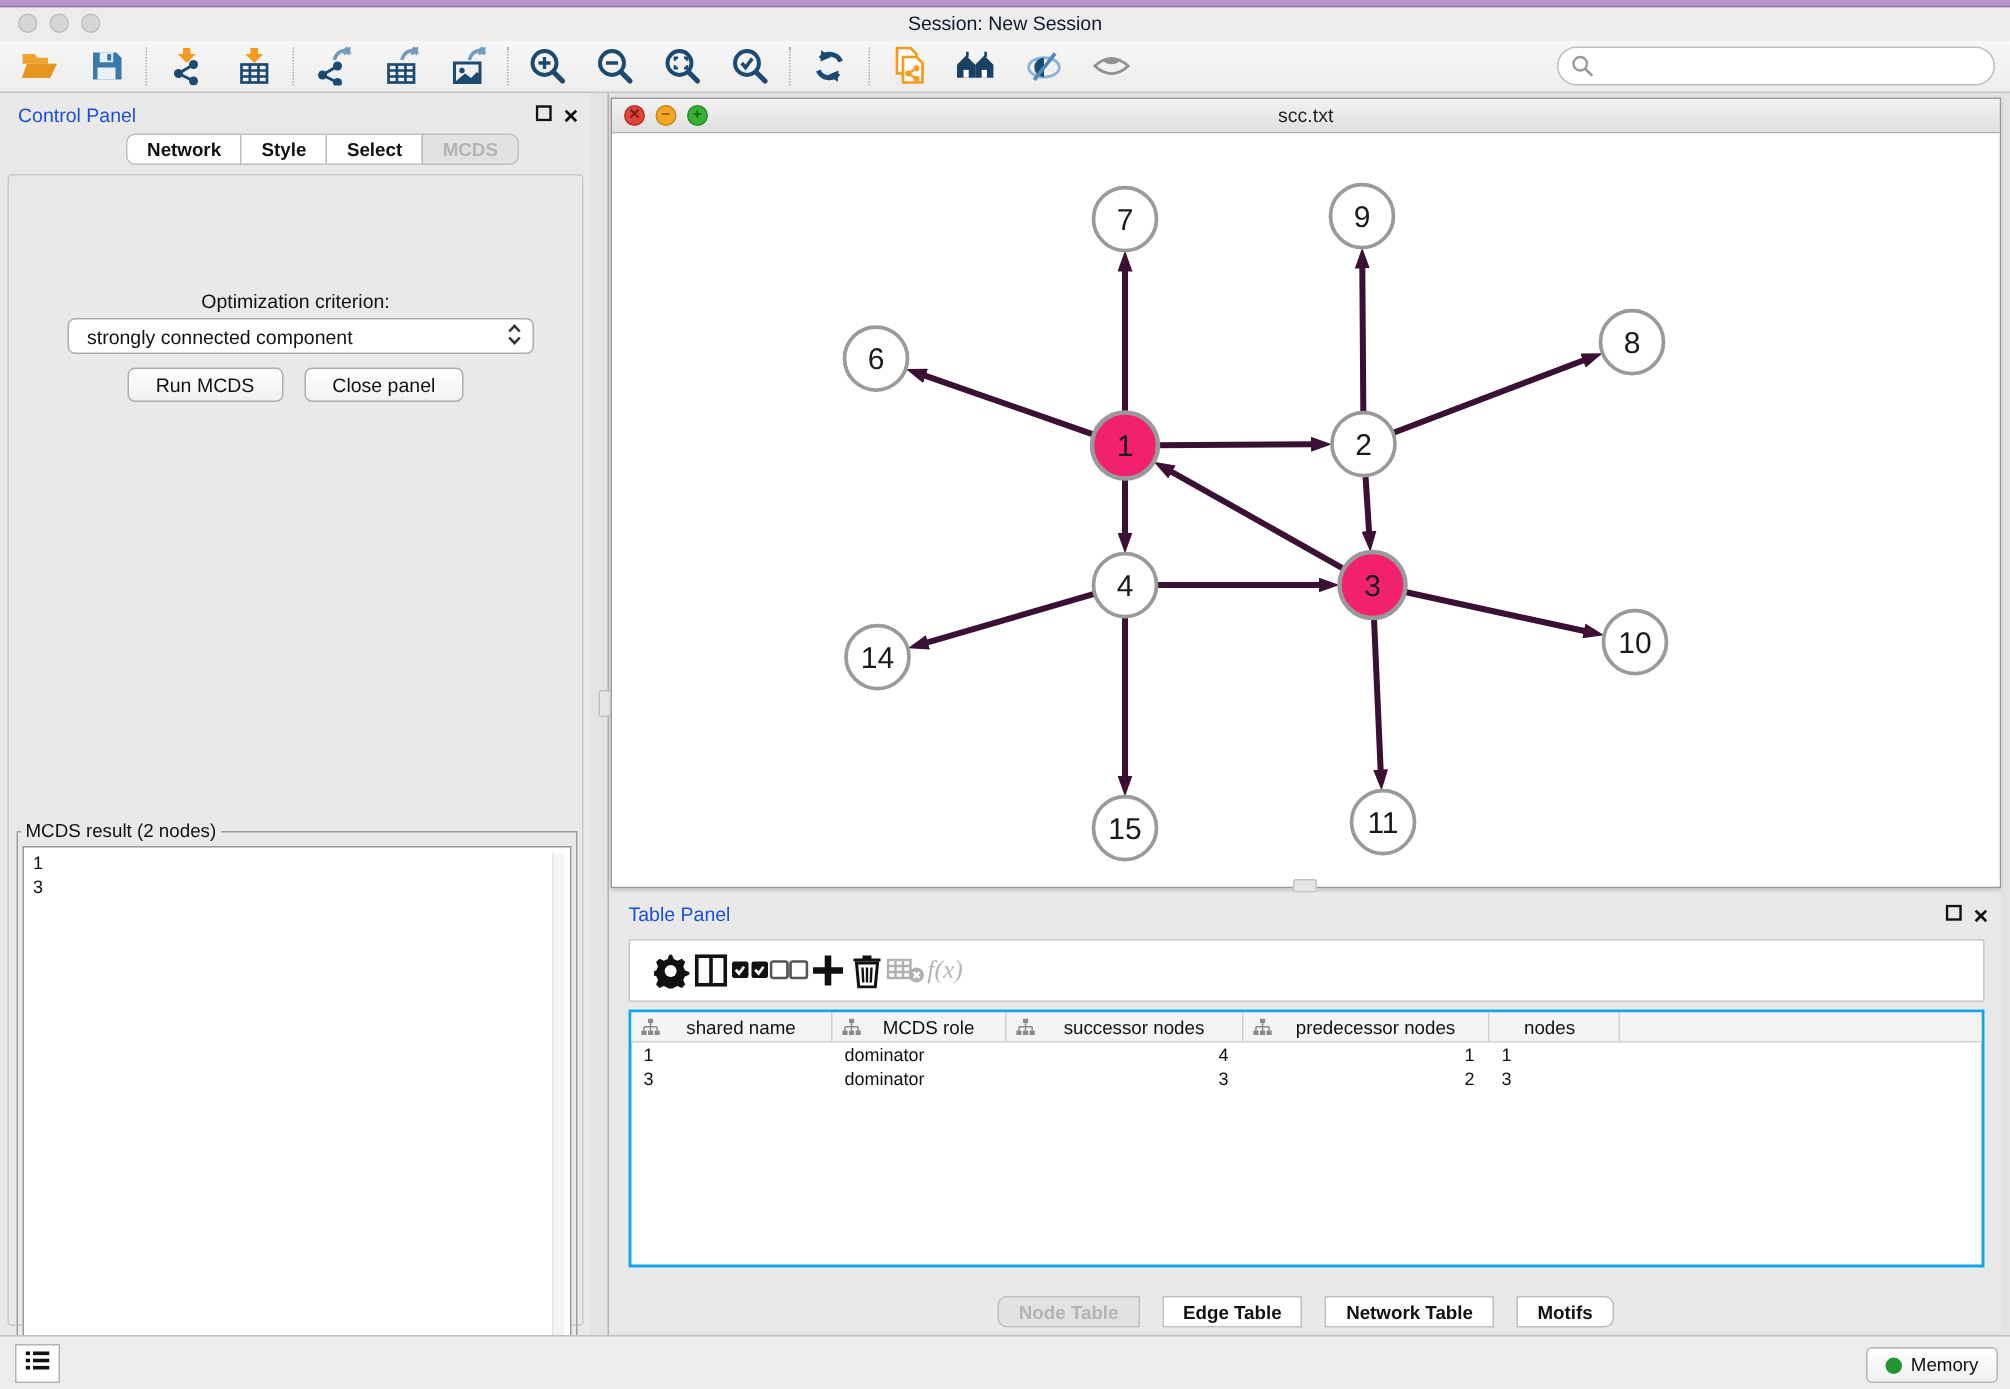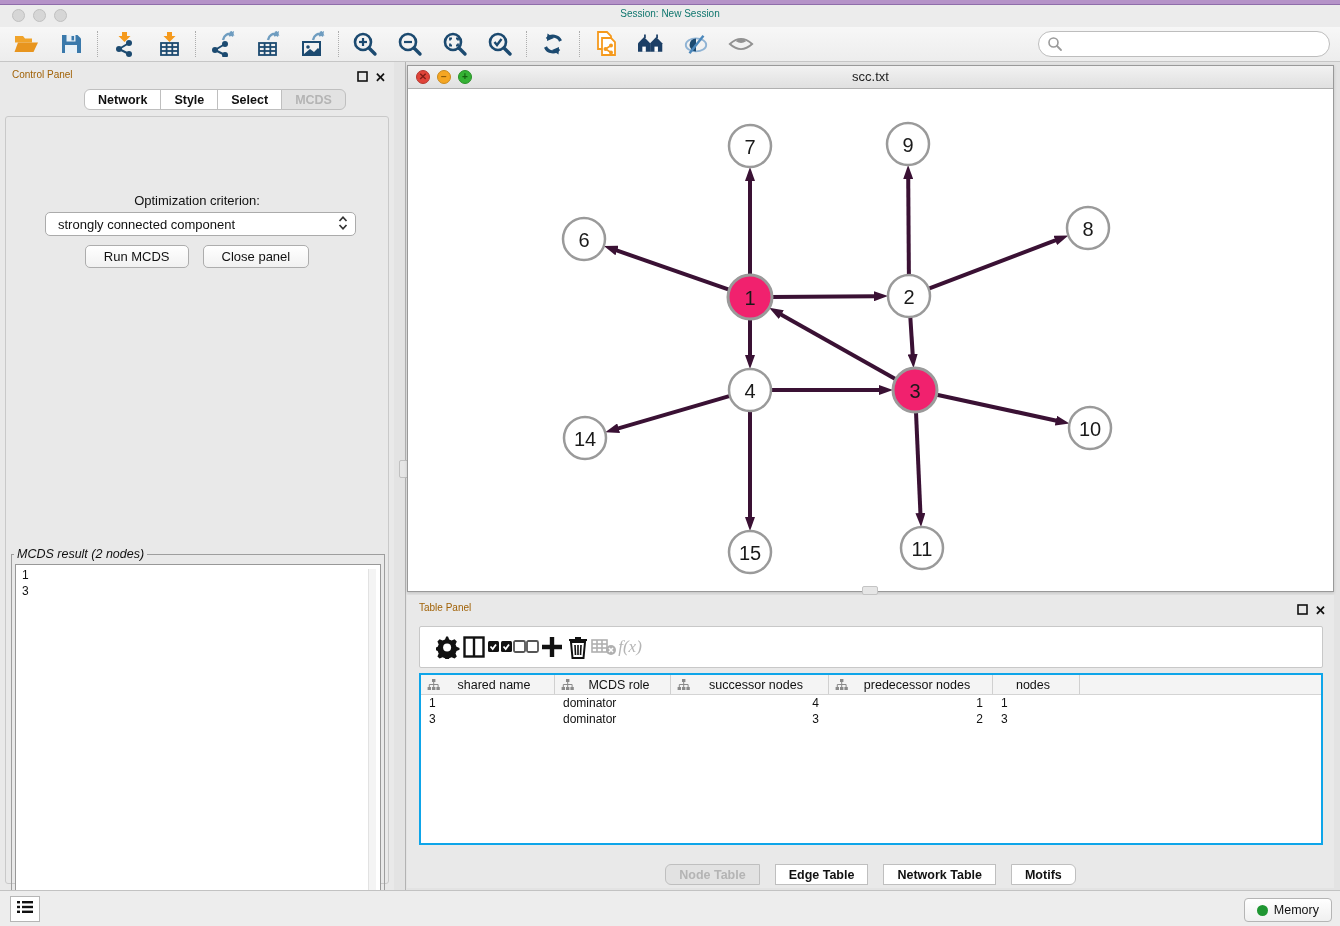--- a/index.html
+++ b/index.html
@@ -5,35 +5,35 @@
   html,body{margin:0;padding:0;background:#555;}
   *{box-sizing:border-box;}
   .app{position:relative;width:1340px;height:926px;background:#e3e3e3;
        font-family:"Liberation Sans",sans-serif;overflow:hidden;
        -webkit-font-smoothing:antialiased;}
   
   .purple-strip{position:absolute;left:0;top:0;width:1340px;height:5px;background:#b593c8;border-bottom:1px solid #8f6daa;}
   .titlebar{position:absolute;left:0;top:5px;width:1340px;height:22px;background:#ececec;}
   .mac-dots{position:absolute;left:12px;top:4px;display:flex;gap:8px;}
   .mac-dot{width:13px;height:13px;border-radius:50%;background:#d6d6d6;border:1px solid #c0c0c0;}
-  .app-title{position:absolute;left:0;top:3px;width:100%;text-align:center;font-size:10px;color:#0f766e;}
+  .app-title{position:absolute;left:0;top:3px;width:100%;text-align:center;font-size:13px;color:#0f172a;}
   .toolbar{position:absolute;left:0;top:27px;width:1340px;height:35px;
            background:linear-gradient(#f7f7f7,#ededed);border-bottom:1px solid #c6c6c6;
            display:flex;align-items:center;}
   .tb-group{display:flex;align-items:center;gap:19px;padding:0 13px;}
   .tb-sep{width:1px;height:26px;border-left:1px dotted #adadad;}
   .tb-icon{display:inline-flex;width:26px;height:26px;align-items:center;justify-content:center;cursor:default;}
   .search-wrap{margin-left:auto;margin-right:10px;position:relative;}
   .search-field{width:292px;height:26px;border:1px solid #bdbdbd;border-radius:13px;background:#fff;
                 padding:0 10px 0 28px;font-size:13px;outline:none;color:#333;}
   .search-glyph{position:absolute;left:9px;top:5px;}
   
   .control-panel{position:absolute;left:0;top:62px;width:394px;height:828px;background:#e9e9e9;}
   .panel-header{position:relative;height:28px;}
-  .panel-title{position:absolute;left:12px;top:7px;font-size:10px;color:#a16207;}
+  .panel-title{position:absolute;left:12px;top:7px;font-size:13px;color:#1d4ed8;}
   .panel-btns{position:absolute;right:8px;top:6px;display:flex;gap:7px;align-items:center;}
   .tabs-row{position:absolute;left:0;width:100%;display:flex;justify-content:center;}
   .cp-tabs{top:33px;}
   .tab{height:21px;line-height:20px;padding:0 13px;background:#fff;border:1px solid #bfbfbf;
        margin-left:-1px;font-size:12.5px;font-weight:bold;color:#111;cursor:default;white-space:nowrap;}
   .tab:first-child{border-top-left-radius:6px;border-bottom-left-radius:6px;margin-left:0;}
   .tab:last-child{border-top-right-radius:6px;border-bottom-right-radius:6px;}
   .tab.selected{background:#e2e2e2;color:#b4b4b4;}
   .cp-content{position:absolute;left:5px;top:54px;width:384px;height:768px;background:#e9e9e9;
               border:1px solid #c9c9c9;border-radius:3px;}
@@ -41,21 +41,21 @@
   .dropdown{position:absolute;left:39px;top:95px;width:311px;height:24px;background:#fff;
             border:1px solid #ababab;border-radius:5px;display:flex;align-items:center;
             font-size:13px;color:#111;padding-left:12px;cursor:default;}
   .dropdown .stepper{margin-left:auto;margin-right:7px;}
   .btn-row{position:absolute;left:0;top:128px;width:100%;display:flex;justify-content:center;gap:14px;}
   .push-btn{height:23px;padding:0 18px;background:linear-gradient(#ffffff,#f1f1f1);
             border:1px solid #adadad;border-radius:5px;font-size:13px;color:#111;
             font-family:"Liberation Sans",sans-serif;cursor:default;}
   .result-box{position:absolute;left:5px;top:430px;width:374px;height:383px;margin:0;
               border:1px solid #9e9e9e;padding:0;}
-  .result-box legend{font-size:12.5px;color:#111;padding:0 3px;margin-left:2px;font-style:italic;}
+  .result-box legend{font-size:12.5px;color:#111;padding:0 3px;margin-left:2px;}
   .result-text{position:absolute;left:3px;top:3px;right:3px;bottom:3px;background:#fff;
                border:1px solid #989898;font-size:12px;color:#111;padding:2px 0 0 6px;
                line-height:16px;white-space:pre-line;}
   .result-scroll{position:absolute;right:4px;top:4px;bottom:4px;width:8px;background:#f4f4f4;border-left:1px solid #e2e2e2;}
   
   .v-divider{position:absolute;left:405px;top:62px;width:1px;height:828px;background:#b3b3b3;}
   .v-handle{position:absolute;left:399px;top:460px;width:12px;height:18px;background:#e6e6e6;
             border:1px solid #c0c0c0;border-radius:2px;}
   .h-handle{position:absolute;left:862px;top:586px;width:16px;height:9px;background:#e6e6e6;
             border:1px solid #c4c4c4;border-radius:2px;}

